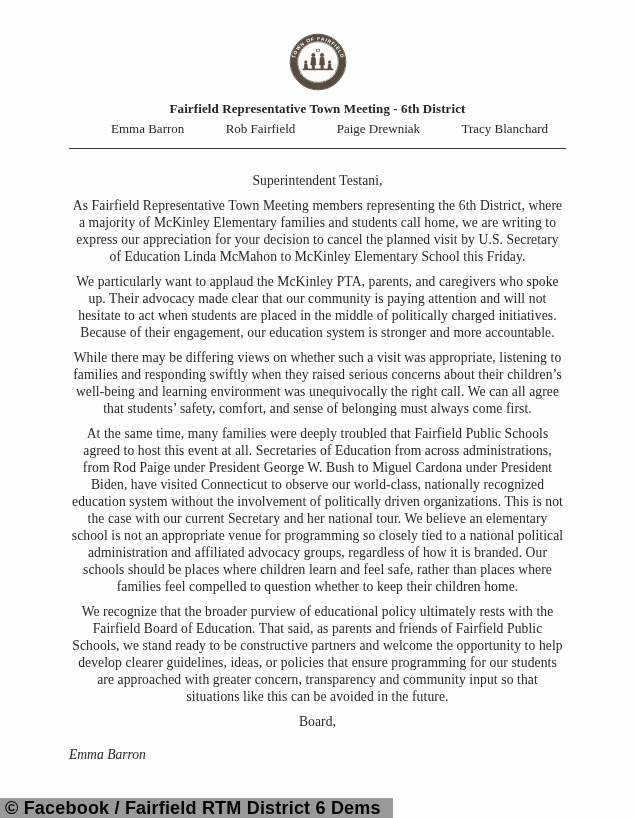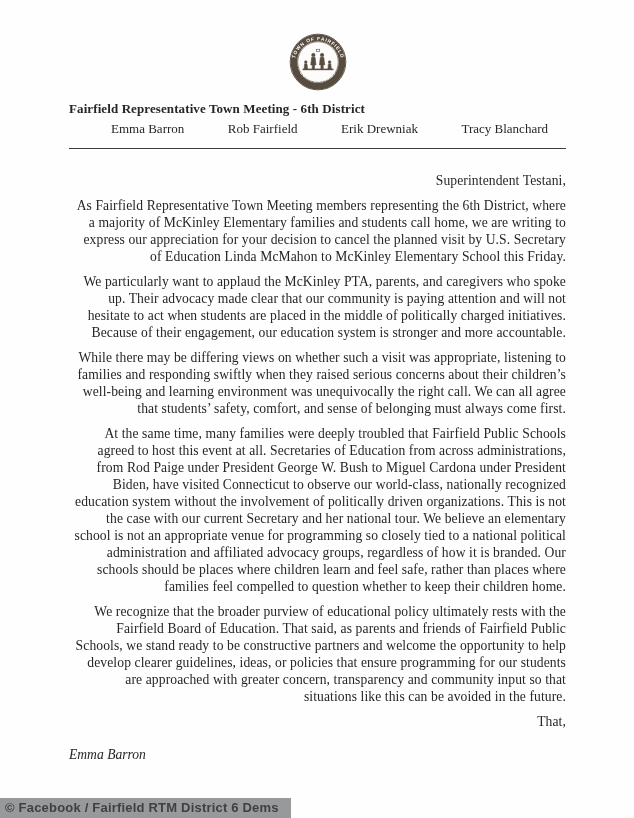--- a/index.html
+++ b/index.html
@@ -21,21 +21,21 @@
     margin:0 auto 0 69px;
     padding-top:33px;
   }
   .seal-wrap{
     text-align:center;
     margin:0 auto;
     width:100%;
   }
   .seal-wrap svg{display:inline-block;}
   .doc-title{
-    text-align:left;
+    text-align:center;
     font-weight:bold;
     font-size:13px;
     margin-top:6px;
     letter-spacing:.1px;
   }
   .names-row{
     display:flex;
     justify-content:space-between;
     padding:4px 18px 0 42px;
     font-size:13px;
@@ -43,37 +43,37 @@
   .rule{
     border:none;
     border-top:1.3px solid #3c3c3c;
     margin:11px 0 0 0;
   }
   .body-block{margin-top:23px;}
   .para{
     font-size:13.6px;
     line-height:17px;
     margin:0 0 8px 0;
-    text-align:right;
+    text-align:center;
     letter-spacing:.1px;
   }
   .sig-block{margin-top:16px;}
   .sig-line{
     font-style:italic;
     font-size:13.6px;
     line-height:17px;
   }
   .credit-bar{
     position:absolute;
     left:0;bottom:0;
     background:#98999b;
-    color:#404040;
+    color:#000000;
     font-family:"Liberation Sans","DejaVu Sans",sans-serif;
     font-weight:bold;
-    font-size:13px;
+    font-size:18px;
     line-height:20px;
     height:20px;
     padding:0 12px 0 5px;
     letter-spacing:.2px;
   }
 </style>
 </head>
 <body>
 
 <div class="page">
@@ -108,34 +108,34 @@
           <rect x="47" y="28" width="6" height="4" fill="none" stroke-width="1"></rect>
         </g>
       </svg>
     </div>
 
     <div class="doc-title">Fairfield Representative Town Meeting - 6th District</div>
 
     <div class="names-row">
       <span>Emma Barron</span>
       <span>Rob Fairfield</span>
-      <span>Erik Drewniak</span>
+      <span>Paige Drewniak</span>
       <span>Tracy Blanchard</span>
     </div>
 
     <hr class="rule">
 
     <div class="body-block">
       <p class="para">Superintendent Testani,</p>
       <p class="para">As Fairfield Representative Town Meeting members representing the 6th District, where a majority of McKinley Elementary families and students call home, we are writing to express our appreciation for your decision to cancel the planned visit by U.S. Secretary of Education Linda McMahon to McKinley Elementary School this Friday.</p>
       <p class="para">We particularly want to applaud the McKinley PTA, parents, and caregivers who spoke up. Their advocacy made clear that our community is paying attention and will not hesitate to act when students are placed in the middle of politically charged initiatives. Because of their engagement, our education system is stronger and more accountable.</p>
       <p class="para">While there may be differing views on whether such a visit was appropriate, listening to families and responding swiftly when they raised serious concerns about their children’s well-being and learning environment was unequivocally the right call. We can all agree that students’ safety, comfort, and sense of belonging must always come first.</p>
       <p class="para">At the same time, many families were deeply troubled that Fairfield Public Schools agreed to host this event at all. Secretaries of Education from across administrations, from Rod Paige under President George W. Bush to Miguel Cardona under President Biden, have visited Connecticut to observe our world-class, nationally recognized education system without the involvement of politically driven organizations. This is not the case with our current Secretary and her national tour. We believe an elementary school is not an appropriate venue for programming so closely tied to a national political administration and affiliated advocacy groups, regardless of how it is branded. Our schools should be places where children learn and feel safe, rather than places where families feel compelled to question whether to keep their children home.</p>
       <p class="para">We recognize that the broader purview of educational policy ultimately rests with the Fairfield Board of Education. That said, as parents and friends of Fairfield Public Schools, we stand ready to be constructive partners and welcome the opportunity to help develop clearer guidelines, ideas, or policies that ensure programming for our students are approached with greater concern, transparency and community input so that situations like this can be avoided in the future.</p>
-      <p class="para">That,</p>
+      <p class="para">Board,</p>
 
       <div class="sig-block">
         <div class="sig-line">Emma Barron</div>
 
       </div>
     </div>
   </div>
 
   <div class="credit-bar">© Facebook / Fairfield RTM District 6 Dems</div>
 </div>

